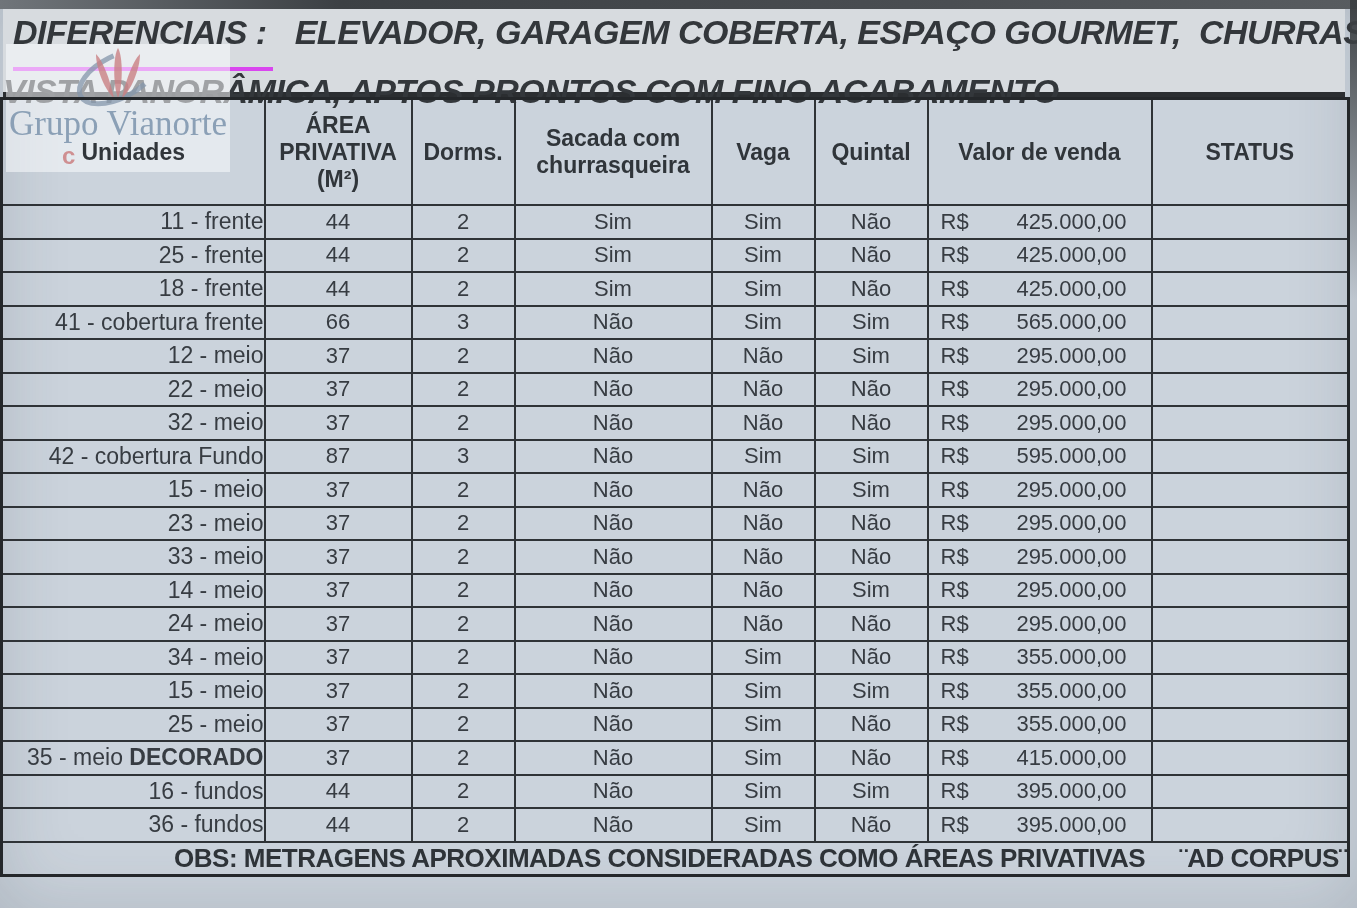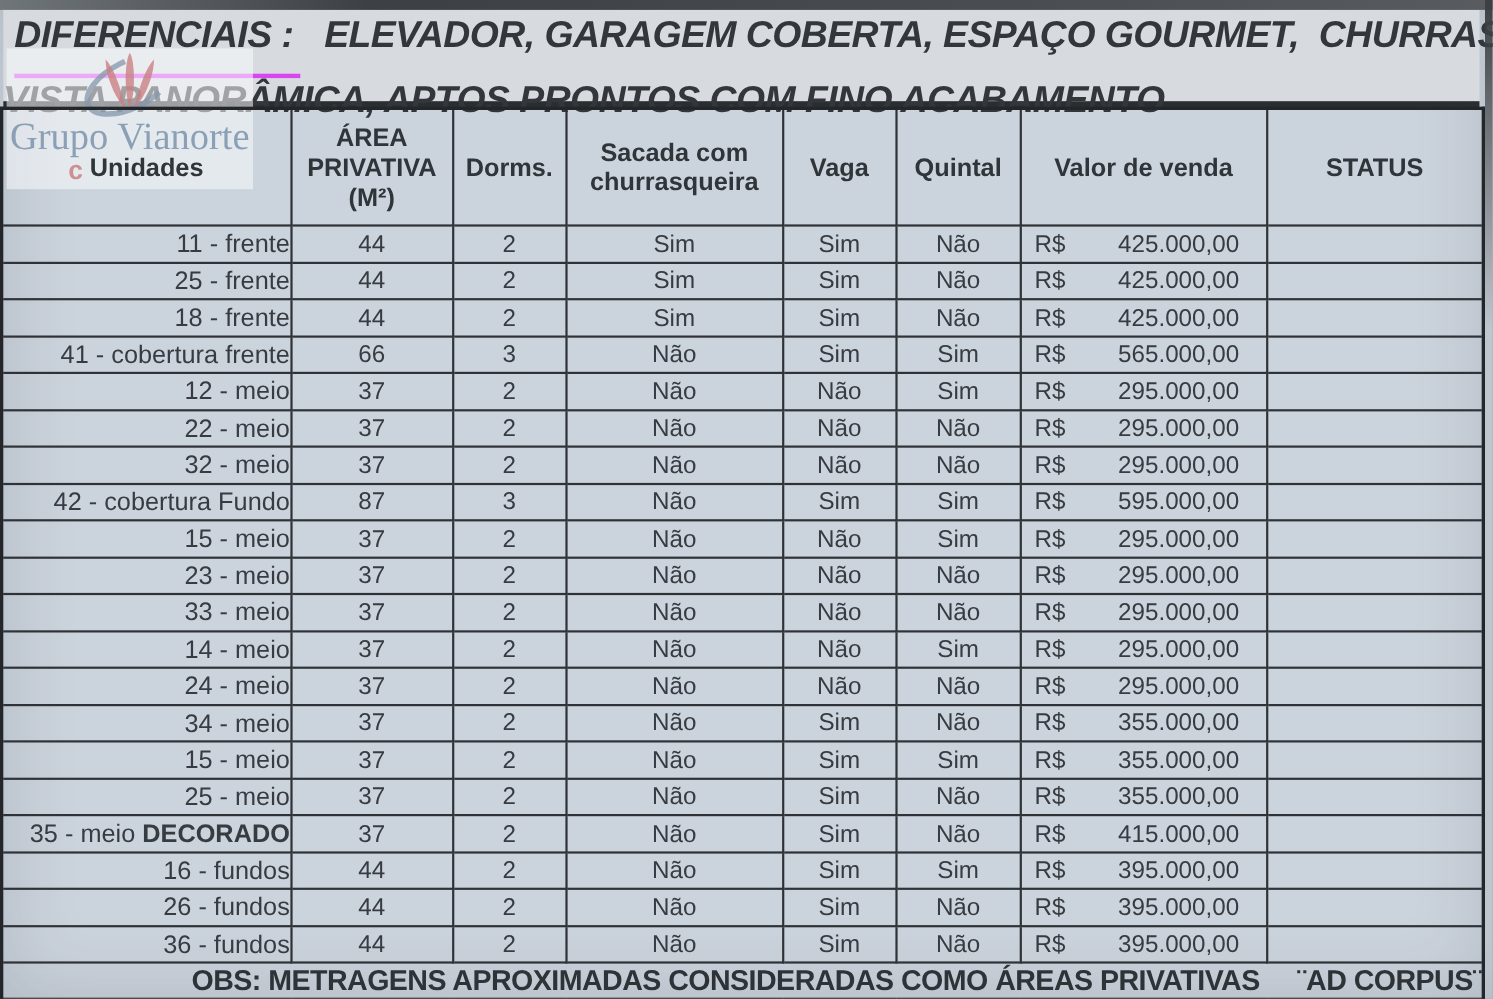--- a/index.html
+++ b/index.html
@@ -364,35 +364,20 @@
       <td class="c-num">Sim</td>
       <td class="c-valor">
         <div class="vwrap">
           <span>R$</span>
           <span>395.000,00</span>
         </div>
       </td>
       <td class="c-status"></td>
     </tr>
         <tr>
-      <td class="c-unit"><span>26 - fundos</span><span class="unit-bold"></span></td>
-      <td class="c-num">44</td>
-      <td class="c-num">2</td>
-      <td class="c-num">Não</td>
-      <td class="c-num">Sim</td>
-      <td class="c-num">Não</td>
-      <td class="c-valor">
-        <div class="vwrap">
-          <span>R$</span>
-          <span>395.000,00</span>
-        </div>
-      </td>
-      <td class="c-status"></td>
-    </tr>
-        <tr>
       <td class="c-unit"><span>36 - fundos</span><span class="unit-bold"></span></td>
       <td class="c-num">44</td>
       <td class="c-num">2</td>
       <td class="c-num">Não</td>
       <td class="c-num">Sim</td>
       <td class="c-num">Não</td>
       <td class="c-valor">
         <div class="vwrap">
           <span>R$</span>
           <span>395.000,00</span>

